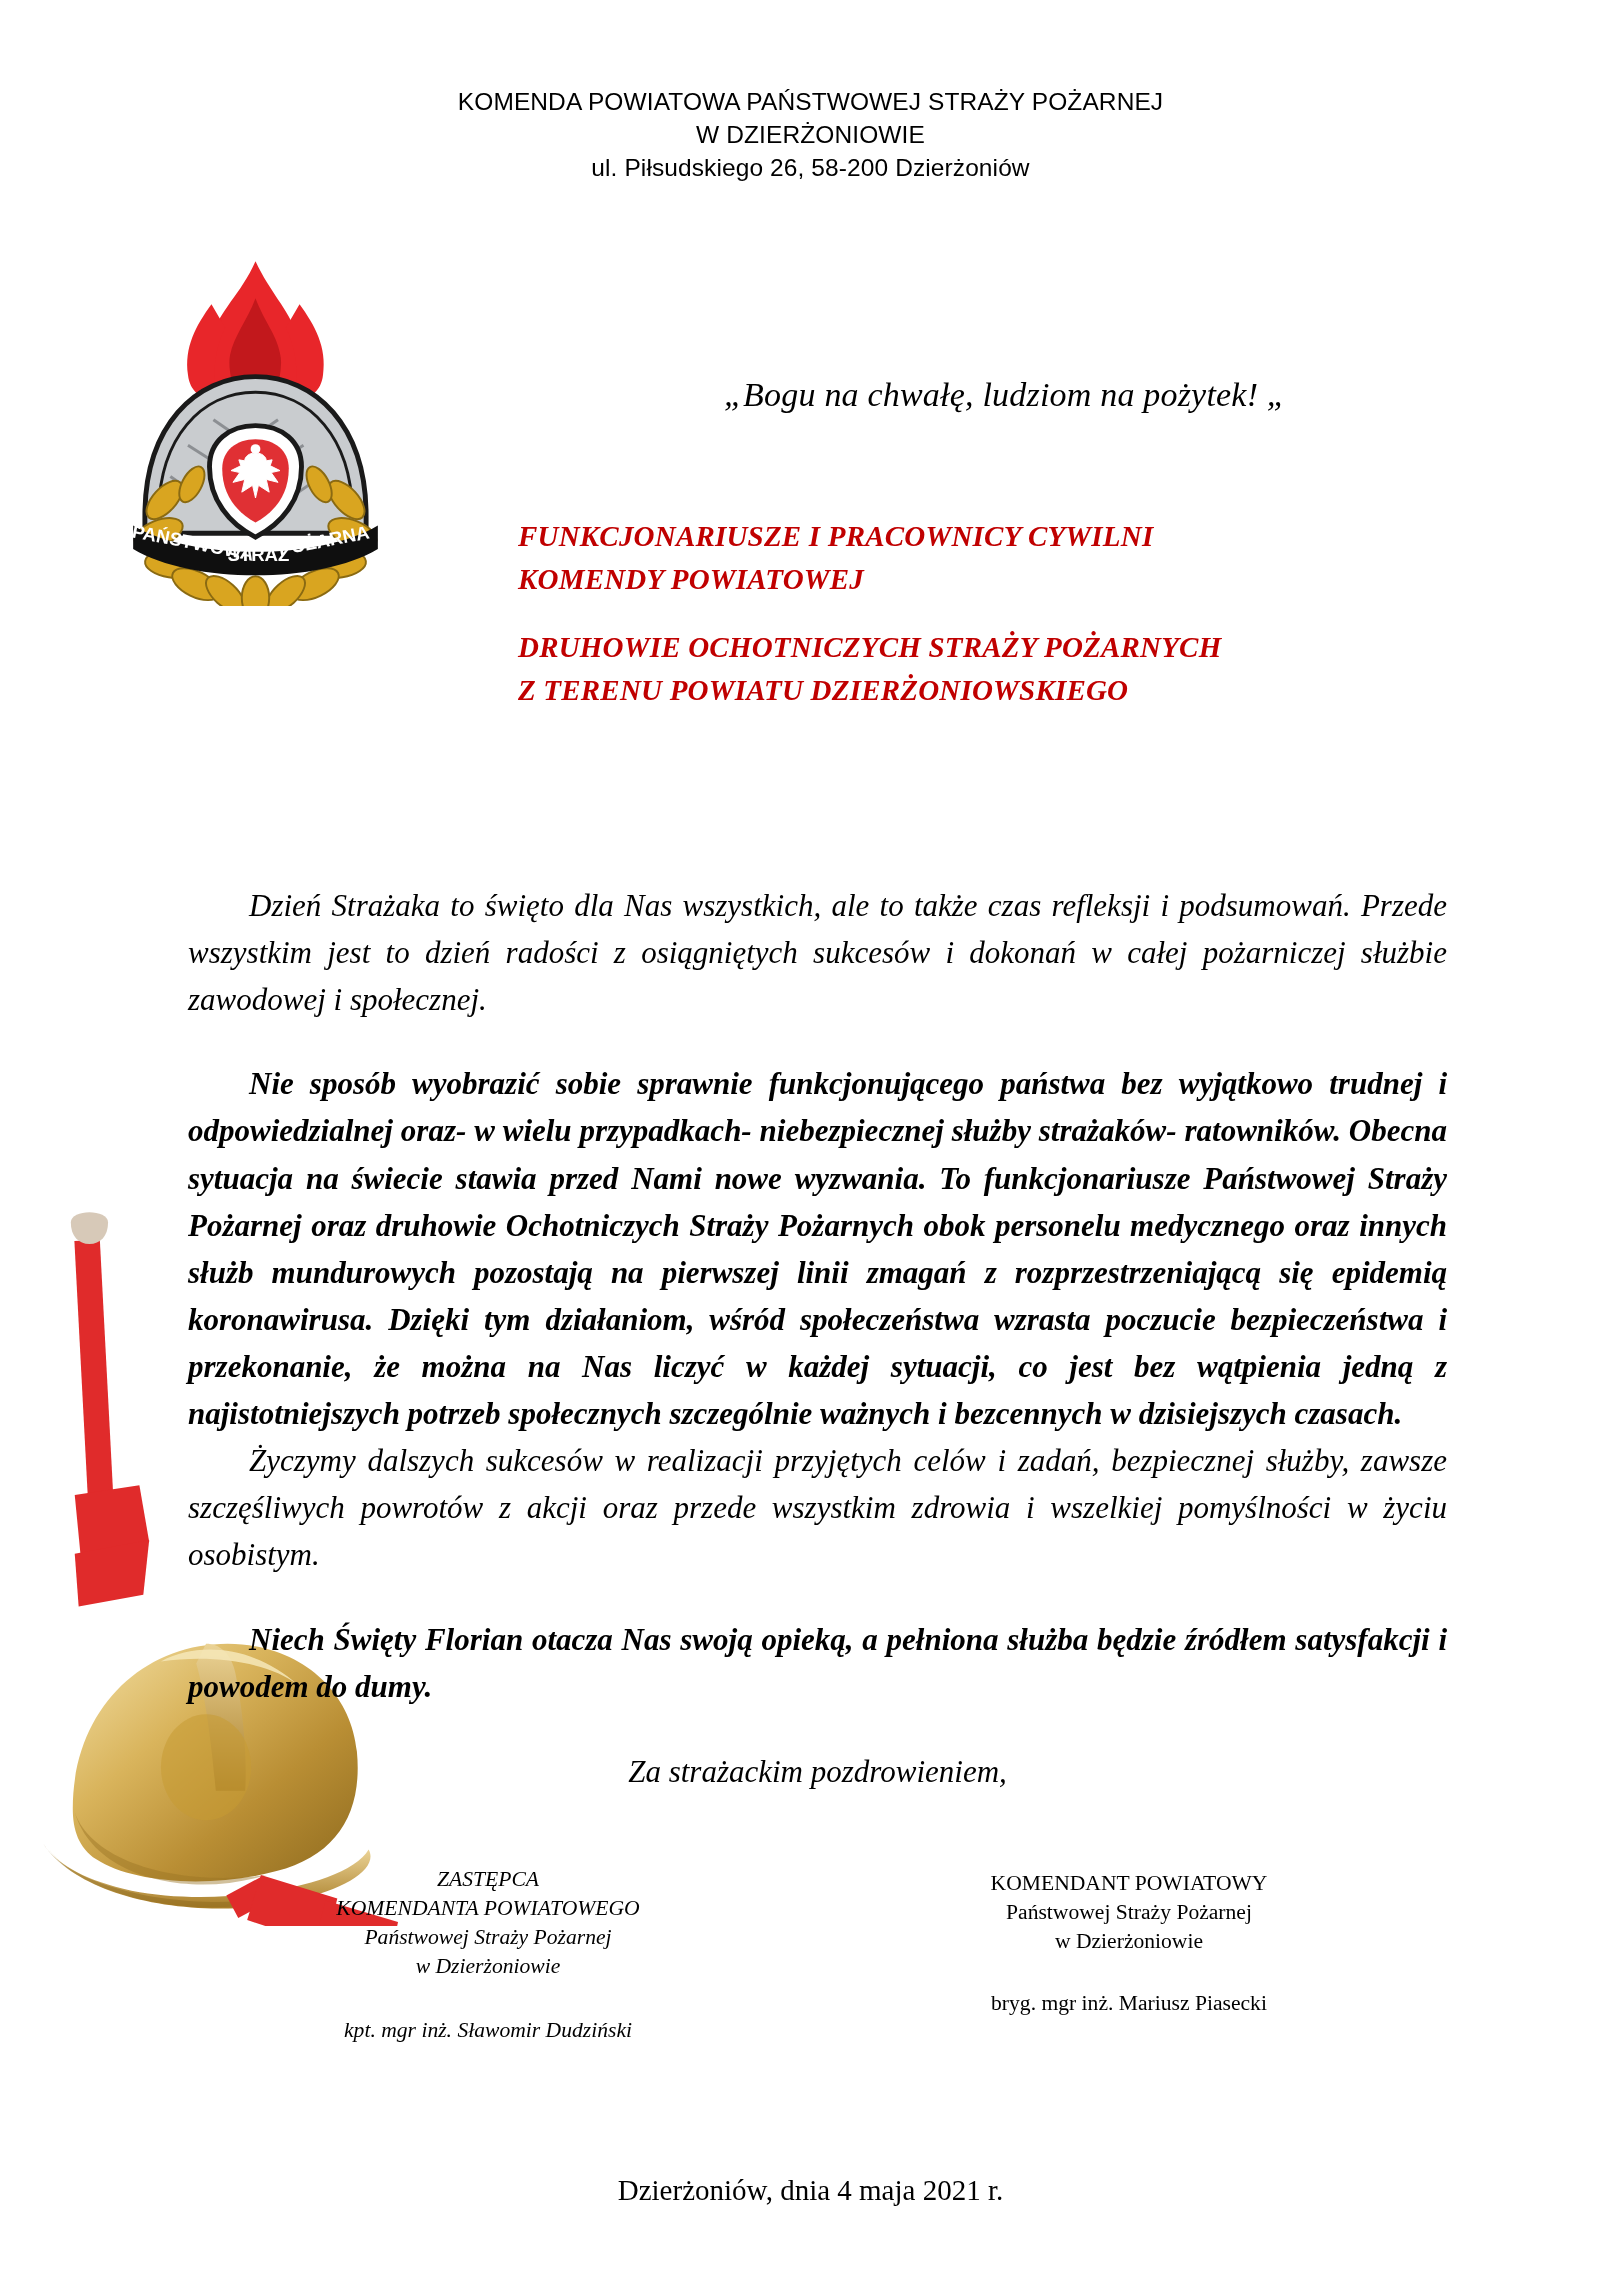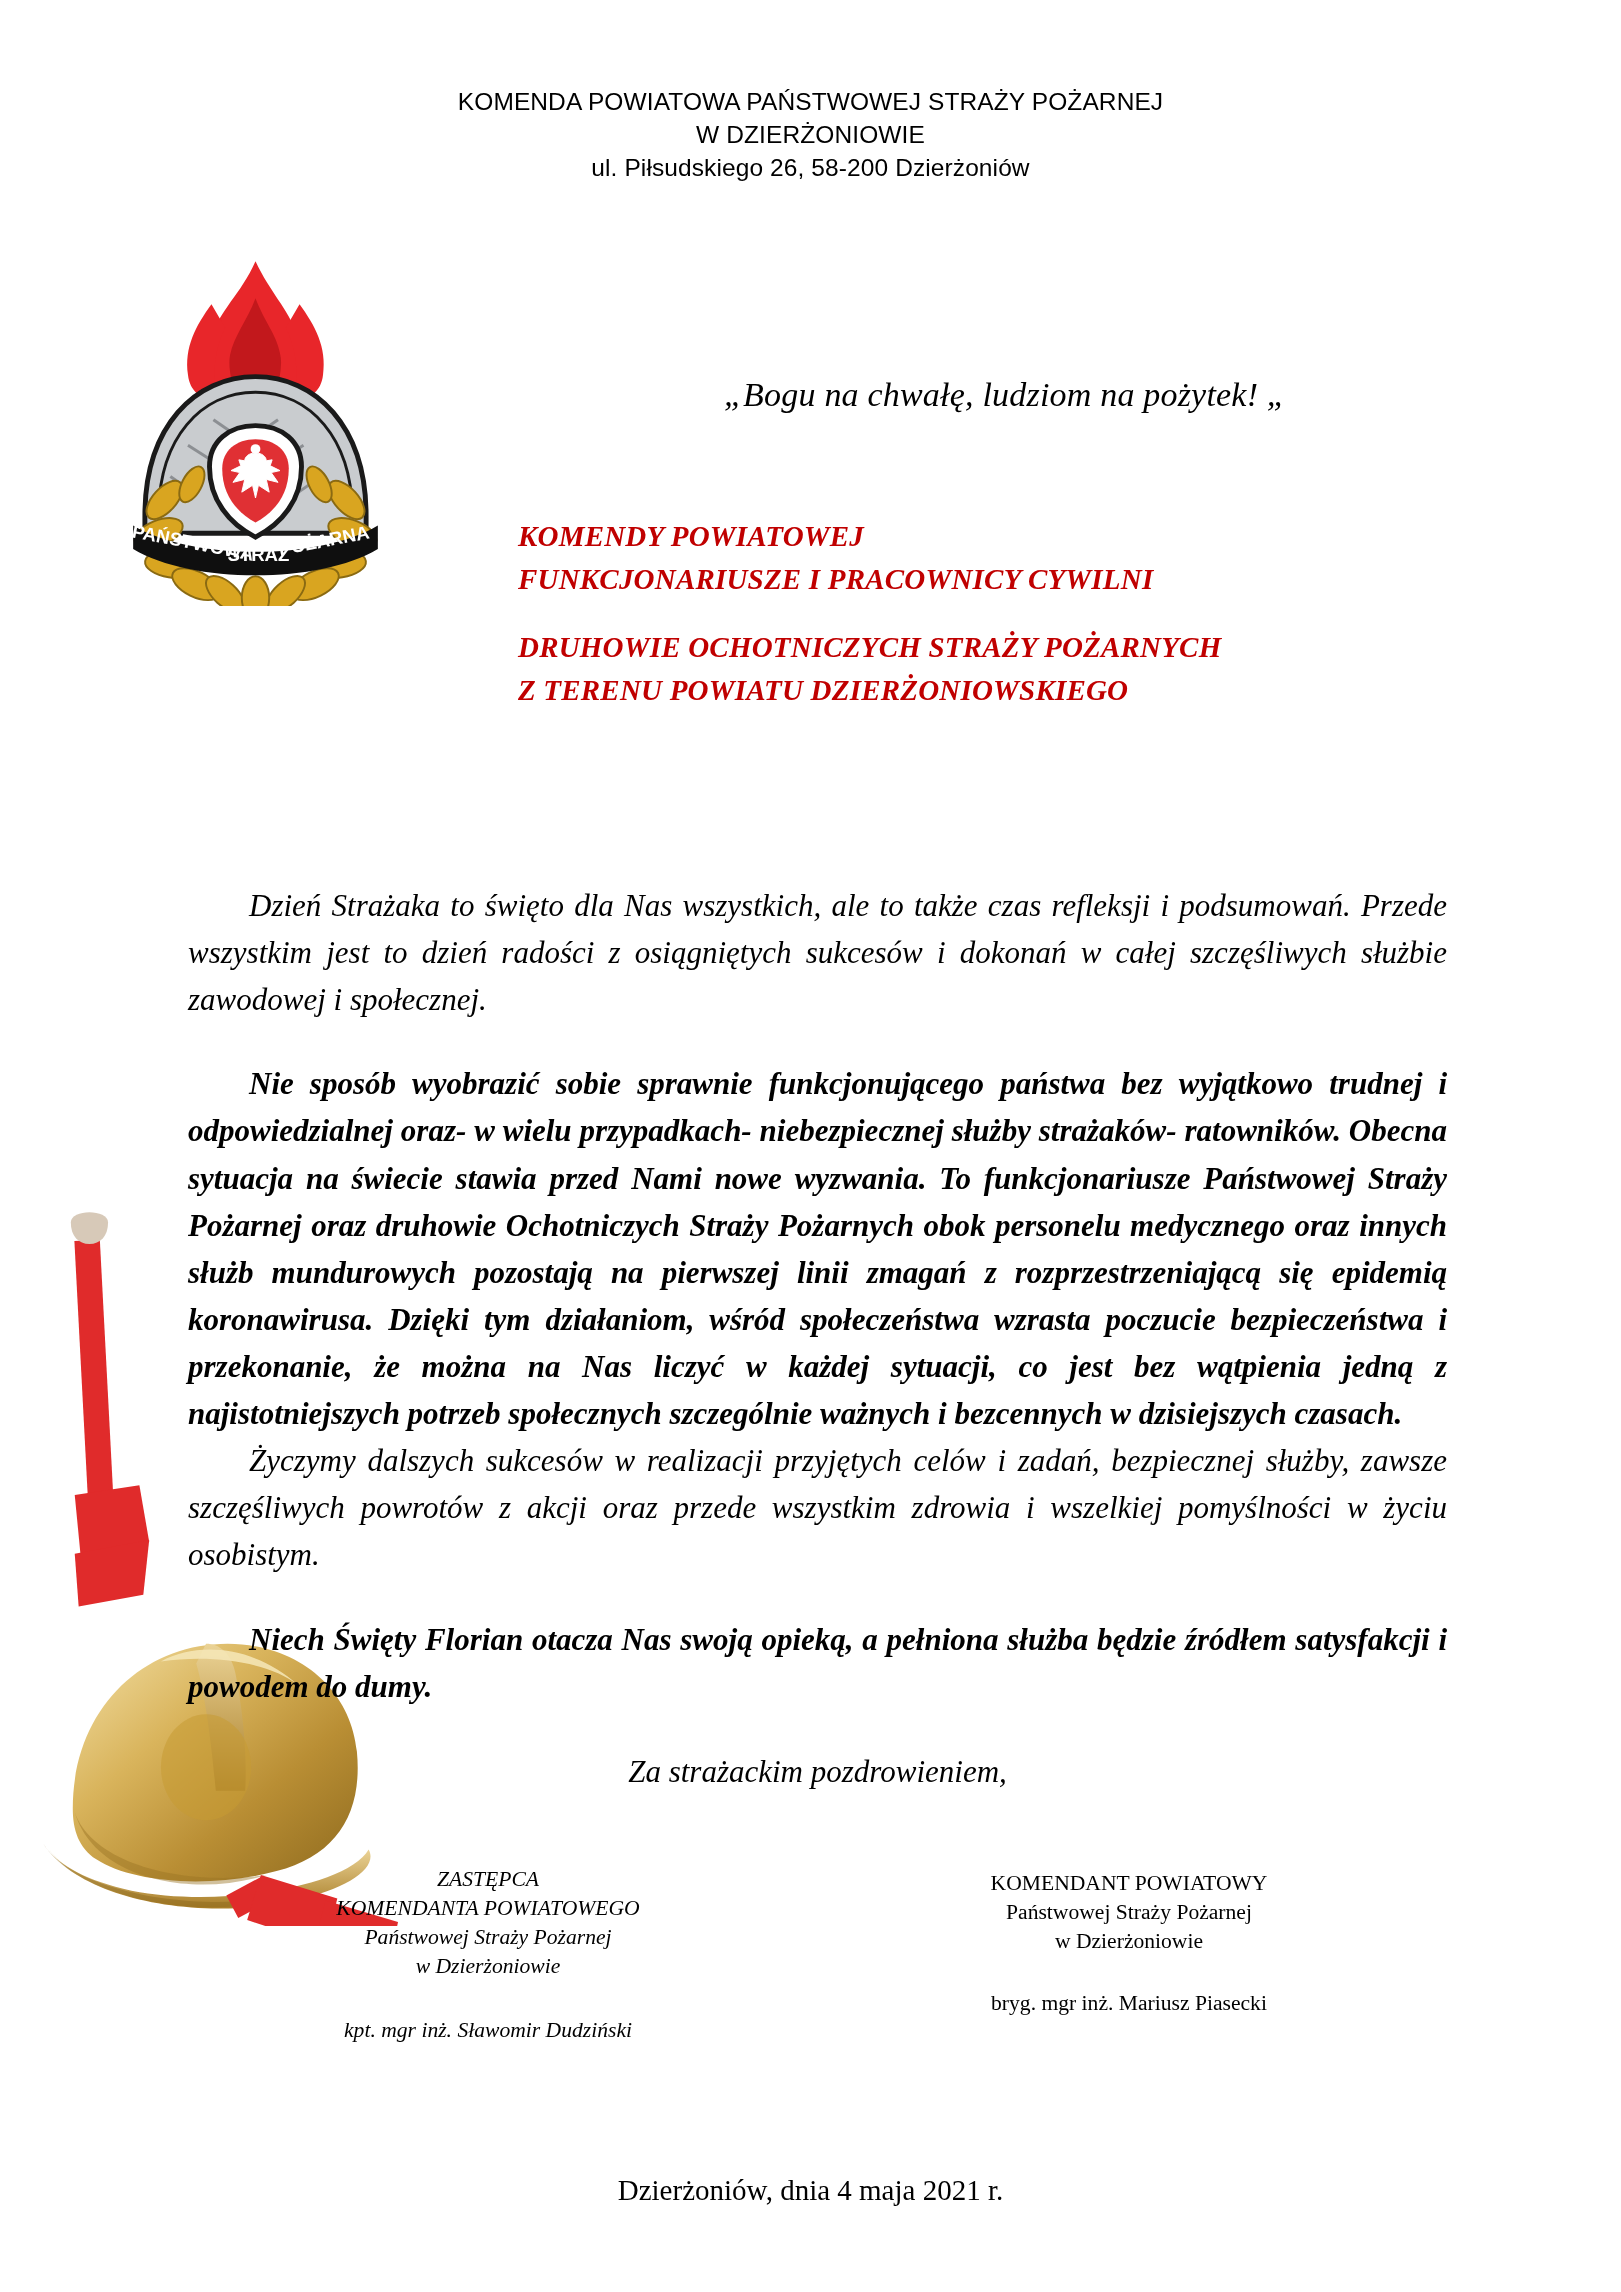--- a/index.html
+++ b/index.html
@@ -215,22 +215,22 @@
     <path d="M40 278 C100 314 230 314 290 278 L290 302 C230 338 100 338 40 302 Z" fill="#0f0f0f"></path>
     <text x="100" y="302" font-family="Liberation Sans, sans-serif" font-size="19" font-weight="bold" fill="#ffffff" text-anchor="middle" transform="rotate(11 100 302)">PAŃSTWOWA</text>
     <text x="168" y="314" font-family="Liberation Sans, sans-serif" font-size="19" font-weight="bold" fill="#ffffff" text-anchor="middle">STRAŻ</text>
     <text x="236" y="300" font-family="Liberation Sans, sans-serif" font-size="19" font-weight="bold" fill="#ffffff" text-anchor="middle" transform="rotate(-11 236 300)">POŻARNA</text>
   </svg>
 </div>
 
 <div class="motto">„Bogu na chwałę, ludziom na pożytek! „</div>
 
 <div class="addressee">
+  <div>FUNKCJONARIUSZE I PRACOWNICY CYWILNI</div>
   <div>KOMENDY POWIATOWEJ</div>
-  <div>FUNKCJONARIUSZE I PRACOWNICY CYWILNI</div>
   <div class="gap"></div>
   <div>DRUHOWIE OCHOTNICZYCH STRAŻY POŻARNYCH</div>
   <div>Z TERENU POWIATU DZIERŻONIOWSKIEGO</div>
 </div>
 
 <div class="helmet-art">
   <svg viewBox="0 0 640 740" width="627" height="725" xmlns="http://www.w3.org/2000/svg">
     <defs>
       <linearGradient id="brass" x1="0" y1="0" x2="1" y2="1">
         <stop offset="0%" stop-color="#F3E0A6"></stop>
@@ -274,21 +274,21 @@
       <rect x="228" y="690" width="26" height="40" fill="#E02B2B" transform="rotate(62 240 710)"></rect>
       <path d="M252 688 L330 712 L318 760 L238 734 Z" fill="#E02B2B"></path>
       <path d="M318 714 L392 736 L382 782 L306 760 Z" fill="#E02B2B"></path>
       <path d="M382 742 L418 754 L410 794 L374 782 Z" fill="#E02B2B"></path>
       <ellipse cx="428" cy="776" rx="20" ry="16" fill="#D7B17A" transform="rotate(24 428 776)"></ellipse>
     </g>
   </svg>
 </div>
 
 <div class="body-text">
-  <p>Dzień Strażaka to święto dla Nas wszystkich, ale to także czas refleksji i podsumowań. Przede wszystkim jest to dzień radości z osiągniętych sukcesów i dokonań w całej szczęśliwych służbie zawodowej i społecznej.</p>
+  <p>Dzień Strażaka to święto dla Nas wszystkich, ale to także czas refleksji i podsumowań. Przede wszystkim jest to dzień radości z osiągniętych sukcesów i dokonań w całej pożarniczej służbie zawodowej i społecznej.</p>
   <p class="spaced">Nie sposób wyobrazić sobie sprawnie funkcjonującego państwa bez wyjątkowo  trudnej i odpowiedzialnej oraz- w wielu przypadkach- niebezpiecznej służby strażaków- ratowników. Obecna sytuacja na świecie stawia przed Nami nowe wyzwania. To funkcjonariusze Państwowej Straży Pożarnej oraz druhowie Ochotniczych Straży Pożarnych obok personelu medycznego oraz innych służb mundurowych pozostają na pierwszej linii zmagań z rozprzestrzeniającą się epidemią koronawirusa. Dzięki tym działaniom, wśród społeczeństwa wzrasta poczucie bezpieczeństwa i przekonanie, że można na Nas liczyć w każdej sytuacji, co jest bez wątpienia jedną z najistotniejszych potrzeb społecznych szczególnie ważnych i bezcennych w dzisiejszych czasach.</p>
   <p class="tight">Życzymy dalszych sukcesów w realizacji przyjętych celów i zadań, bezpiecznej służby, zawsze szczęśliwych powrotów z akcji oraz przede wszystkim zdrowia i wszelkiej pomyślności w życiu osobistym.</p>
   <p class="spaced">Niech Święty Florian otacza Nas swoją opieką, a pełniona służba będzie źródłem satysfakcji i powodem do dumy.</p>
 </div>
 
 <div class="closing">Za strażackim pozdrowieniem,</div>
 
 <div class="sig-left">
   <div>ZASTĘPCA</div>
   <div>KOMENDANTA POWIATOWEGO</div>

